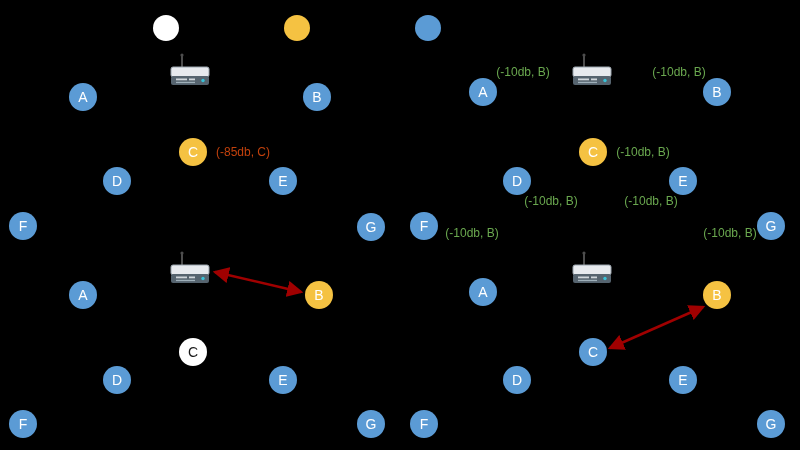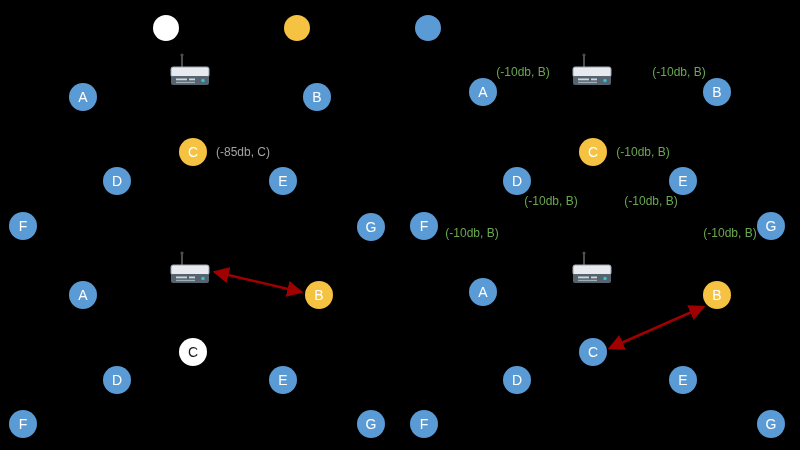--- a/index.html
+++ b/index.html
@@ -147,21 +147,21 @@
     <div class="node" style="left: 283px; top: 380px; background: rgb(91, 155, 213); color: rgb(255, 255, 255);">E</div>
     <div class="node" style="left: 23px; top: 424px; background: rgb(91, 155, 213); color: rgb(255, 255, 255);">F</div>
     <div class="node" style="left: 371px; top: 424px; background: rgb(91, 155, 213); color: rgb(255, 255, 255);">G</div>
     <div class="node" style="left: 483px; top: 292px; background: rgb(91, 155, 213); color: rgb(255, 255, 255);">A</div>
     <div class="node" style="left: 717px; top: 295px; background: rgb(245, 194, 66); color: rgb(255, 255, 255);">B</div>
     <div class="node" style="left: 593px; top: 352px; background: rgb(91, 155, 213); color: rgb(255, 255, 255);">C</div>
     <div class="node" style="left: 517px; top: 380px; background: rgb(91, 155, 213); color: rgb(255, 255, 255);">D</div>
     <div class="node" style="left: 683px; top: 380px; background: rgb(91, 155, 213); color: rgb(255, 255, 255);">E</div>
     <div class="node" style="left: 424px; top: 424px; background: rgb(91, 155, 213); color: rgb(255, 255, 255);">F</div>
     <div class="node" style="left: 771px; top: 424px; background: rgb(91, 155, 213); color: rgb(255, 255, 255);">G</div>
-    <div class="annotation" style="left: 243px; top: 152px; color: #a3a3a3;">(-85db, C)</div>
+    <div class="annotation" style="left: 243px; top: 152px; color: #c2410c;">(-85db, C)</div>
     <div class="annotation" style="left: 523px; top: 72px; color: rgb(106, 168, 79);">(-10db, B)</div>
     <div class="annotation" style="left: 679px; top: 72px; color: rgb(106, 168, 79);">(-10db, B)</div>
     <div class="annotation" style="left: 643px; top: 152px; color: rgb(106, 168, 79);">(-10db, B)</div>
     <div class="annotation" style="left: 551px; top: 201px; color: rgb(106, 168, 79);">(-10db, B)</div>
     <div class="annotation" style="left: 651px; top: 201px; color: rgb(106, 168, 79);">(-10db, B)</div>
     <div class="annotation" style="left: 472px; top: 233px; color: rgb(106, 168, 79);">(-10db, B)</div>
     <div class="annotation" style="left: 730px; top: 233px; color: rgb(106, 168, 79);">(-10db, B)</div>
   </div>
 
 </body></html>

